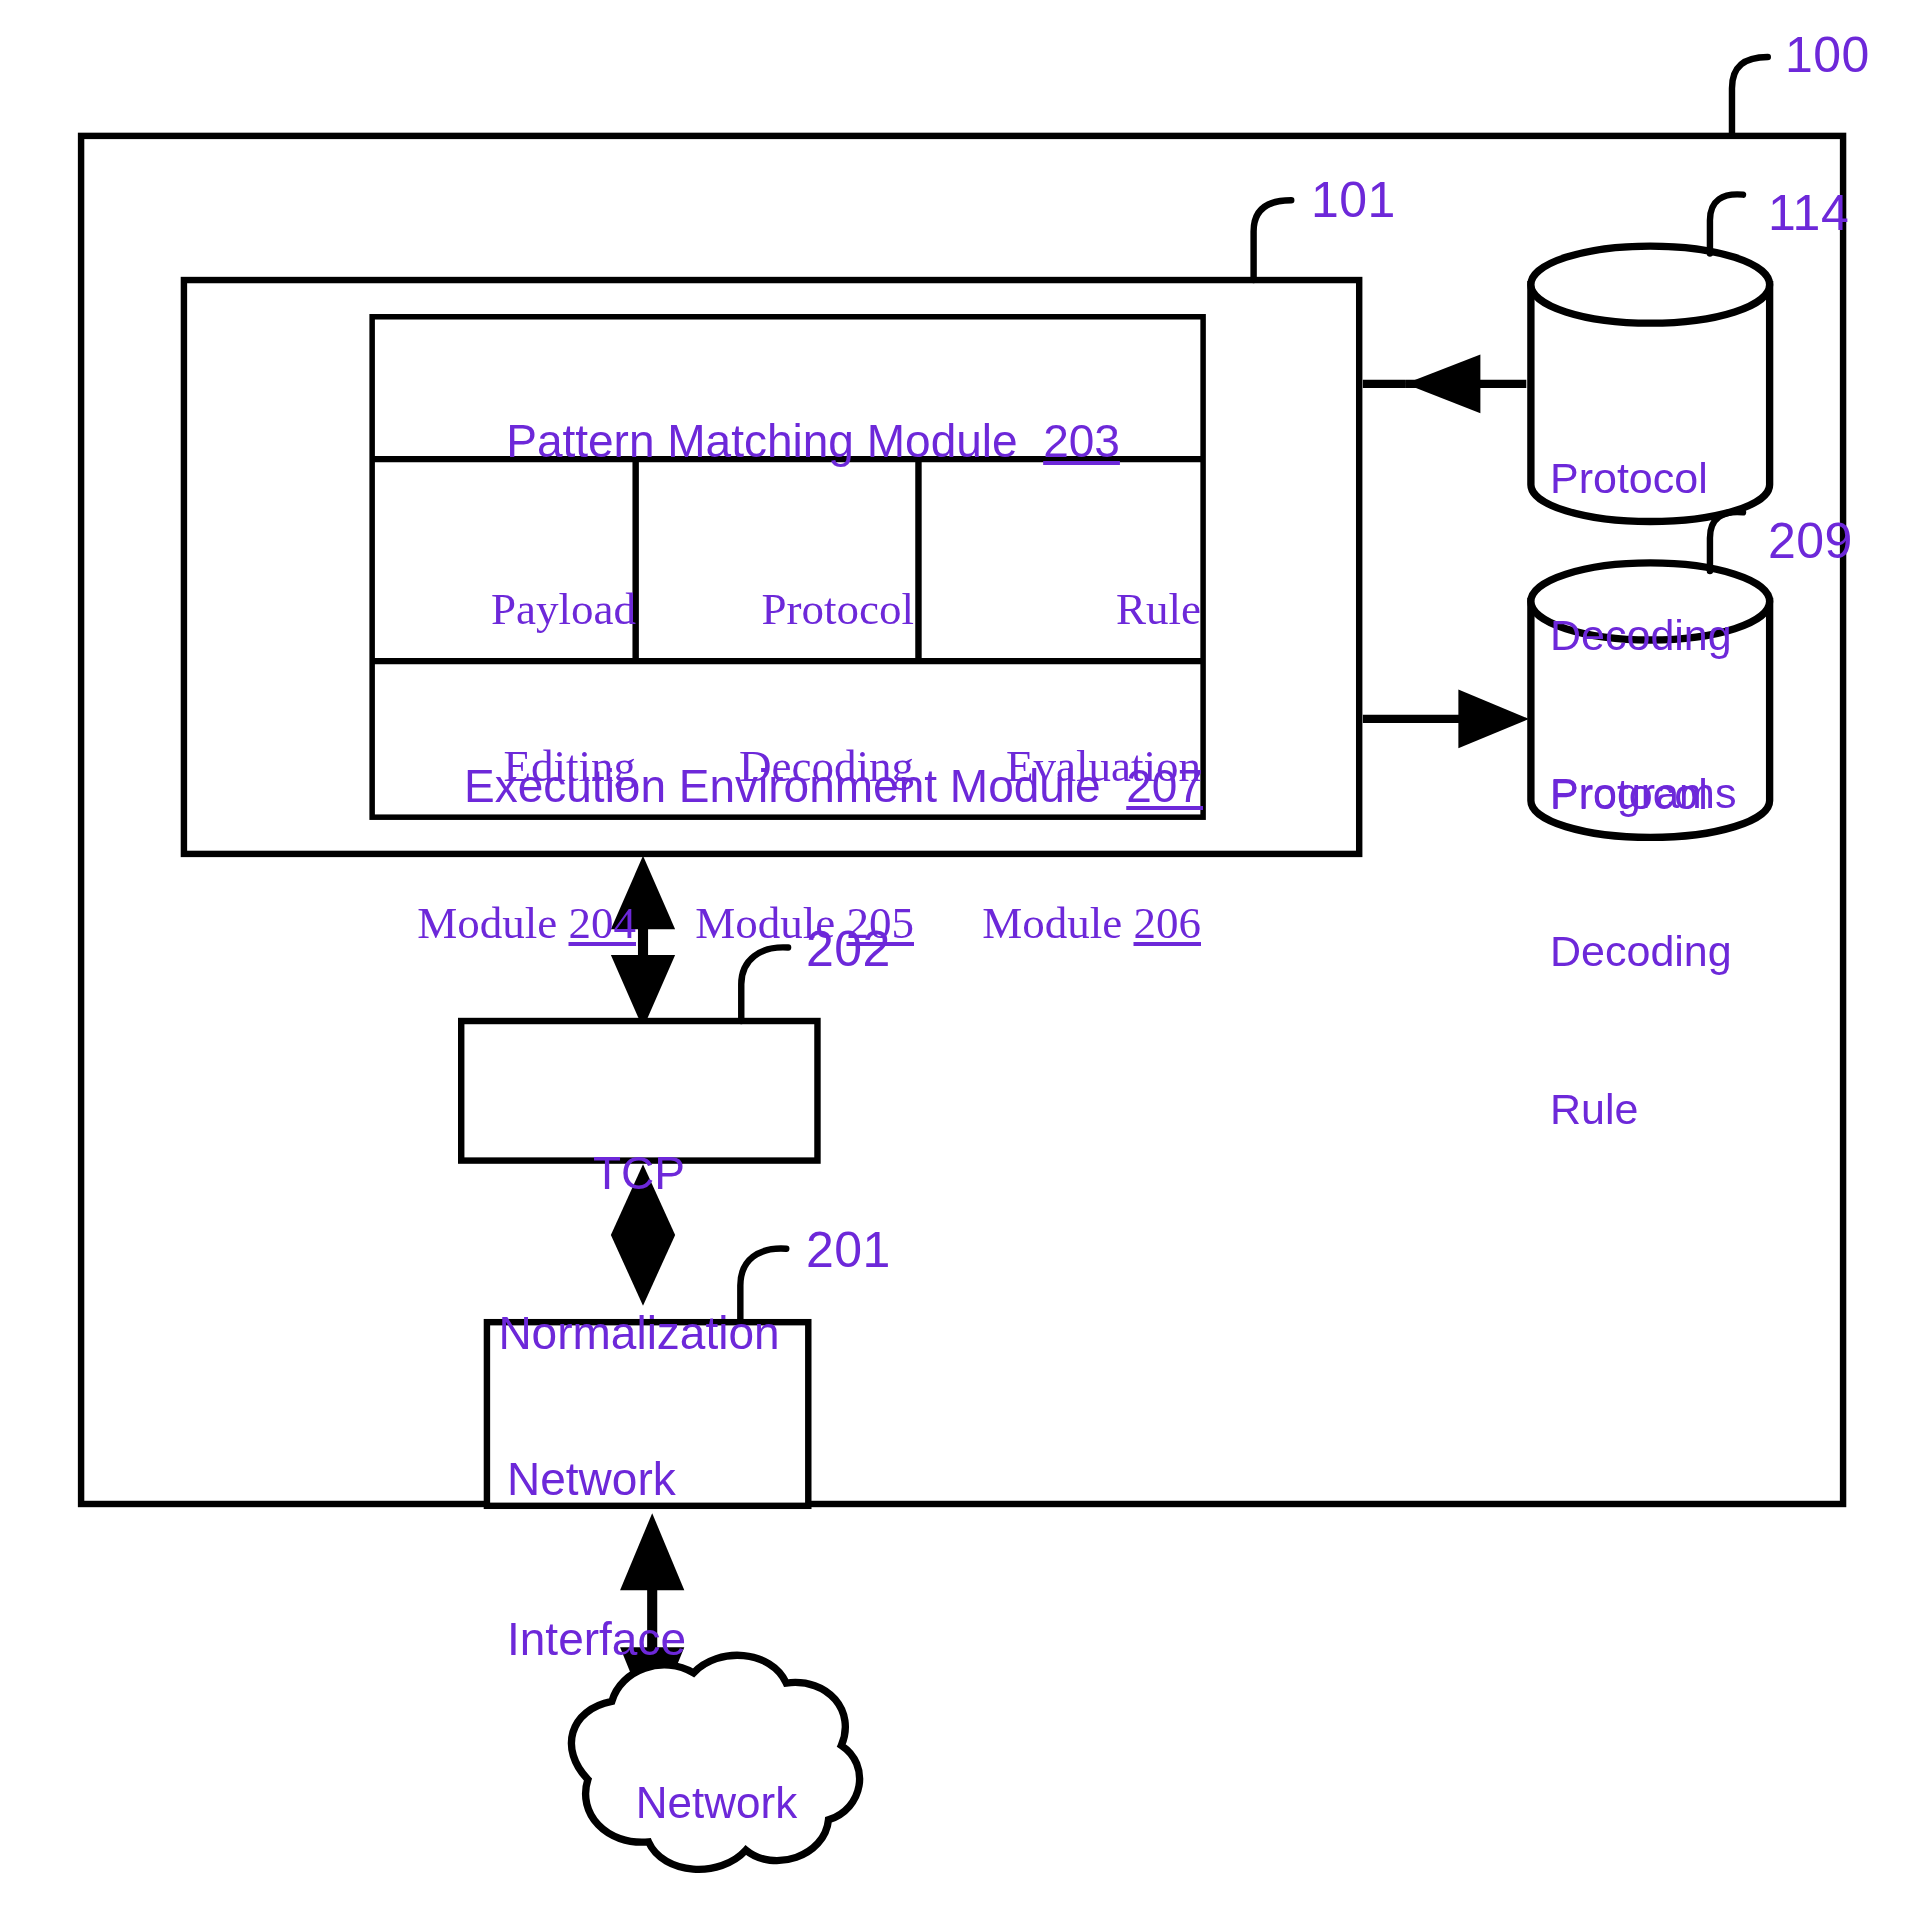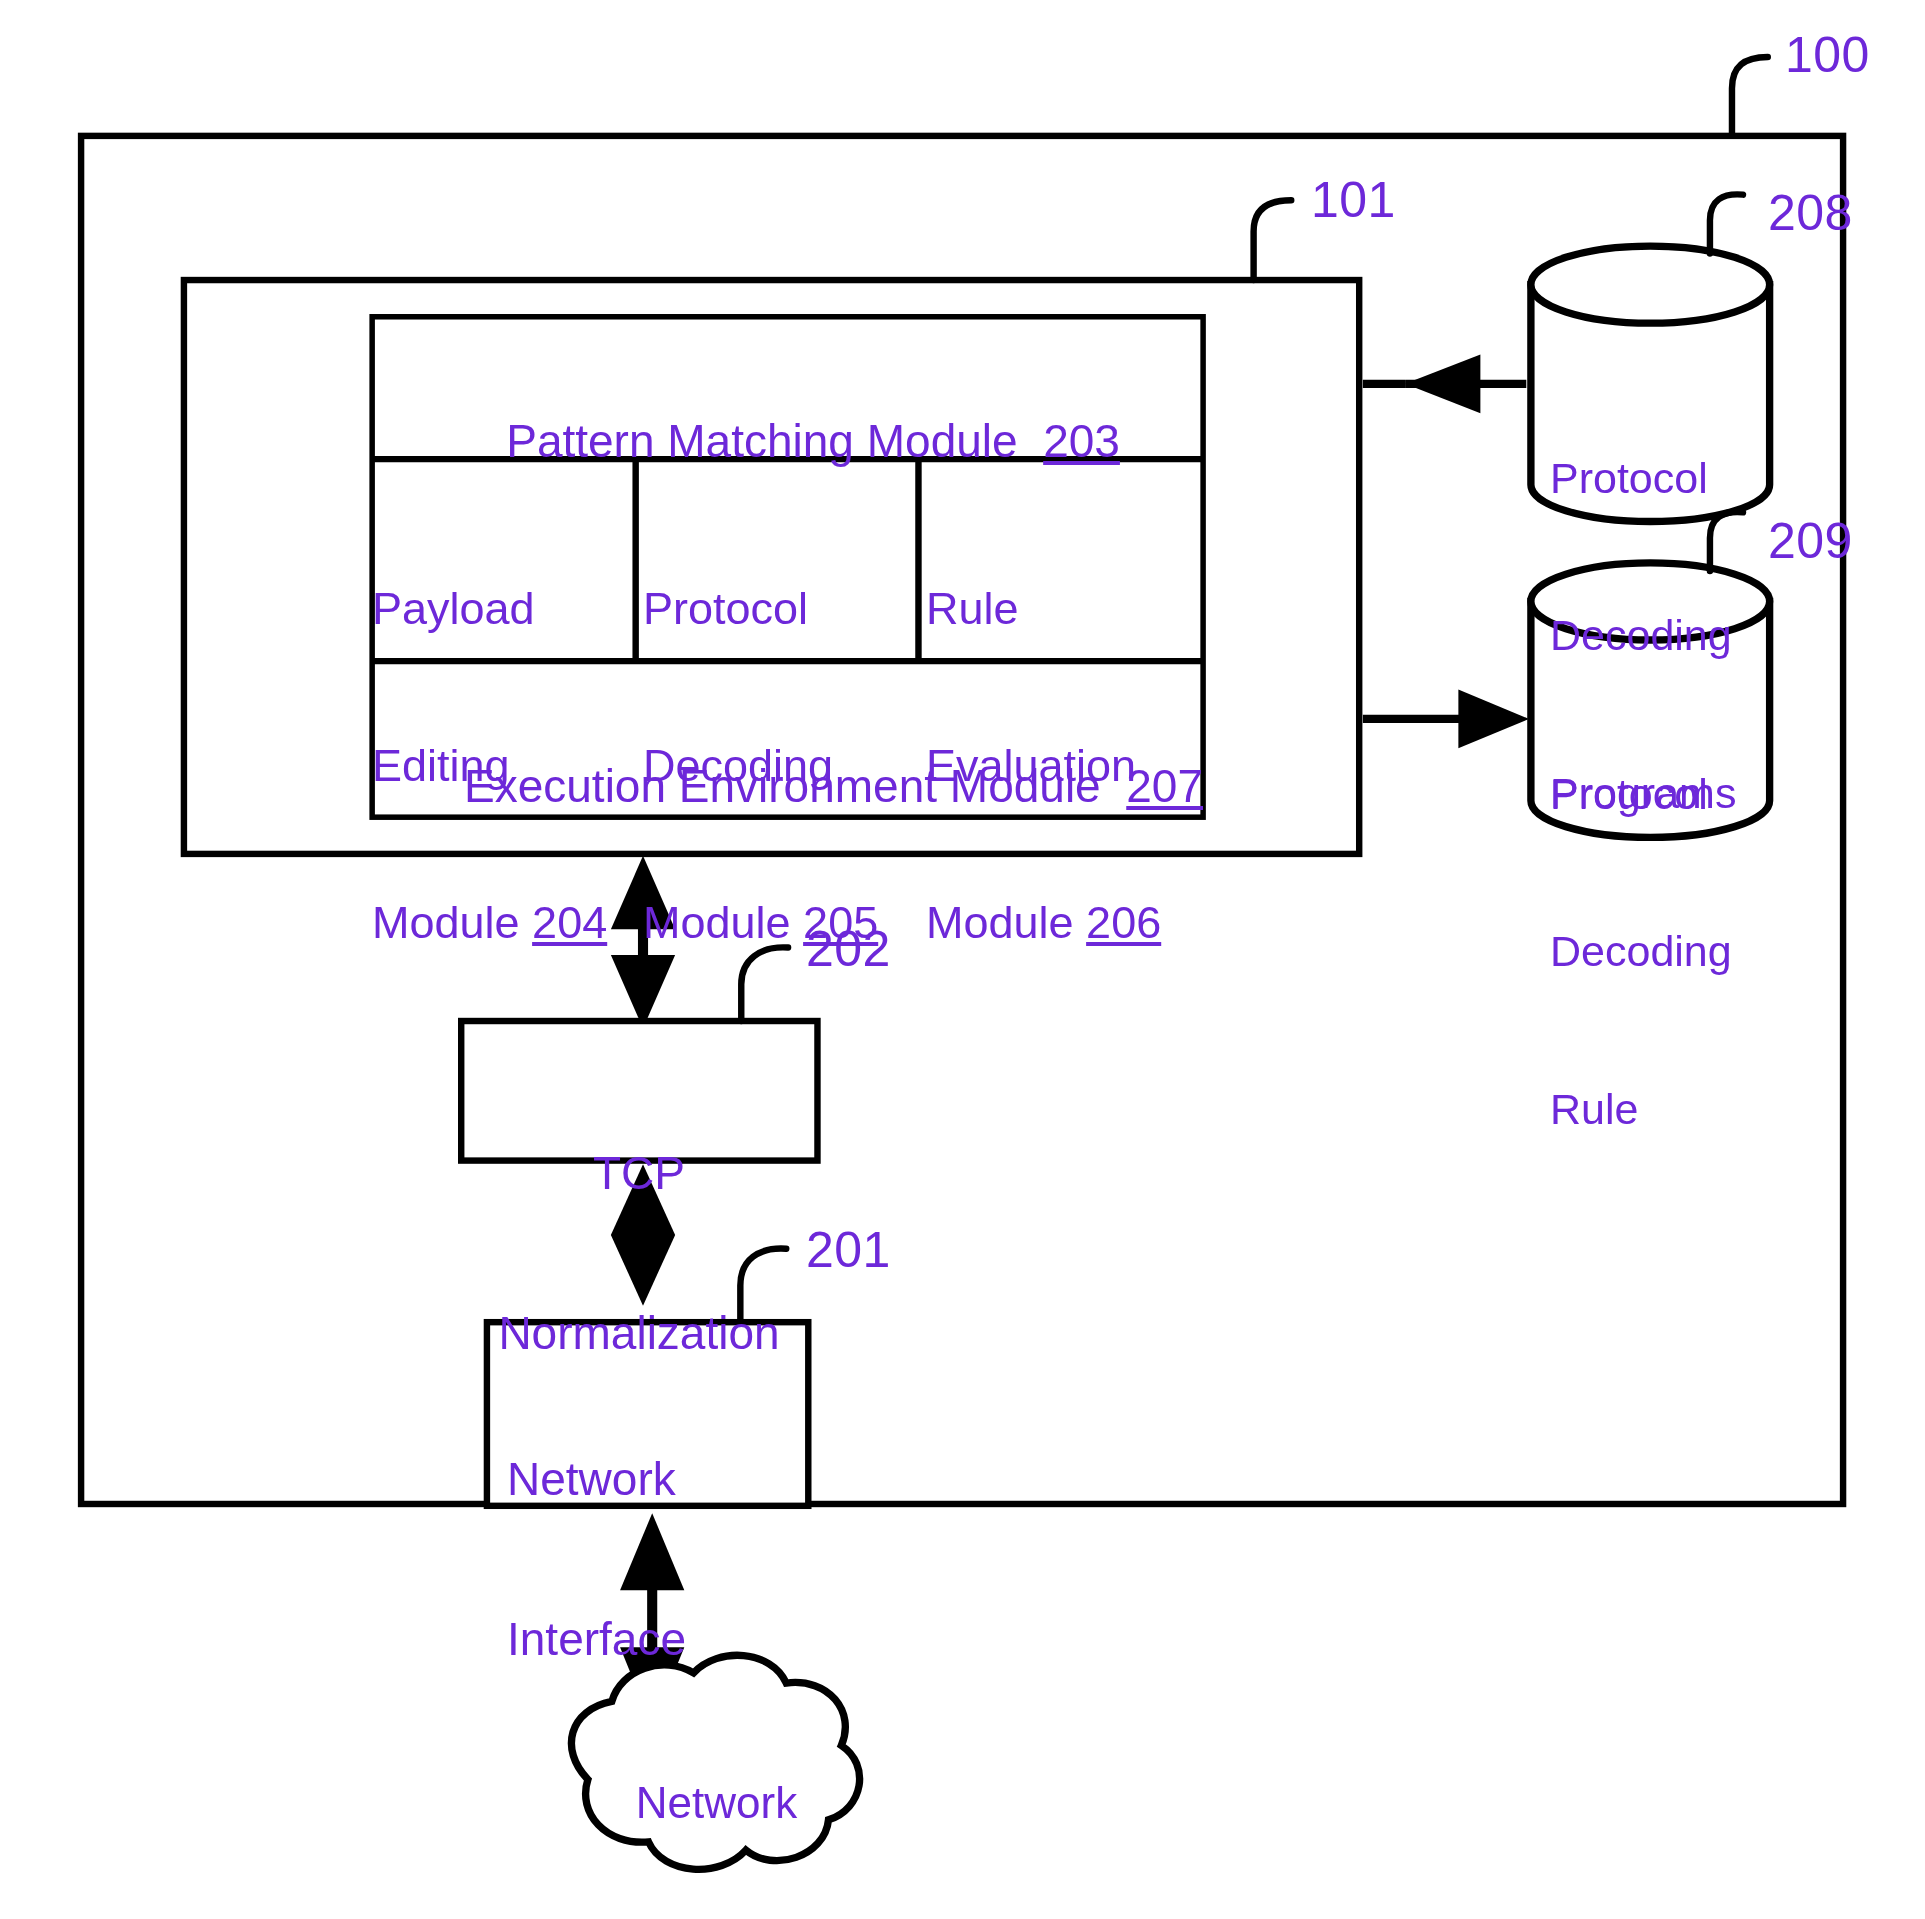--- a/index.html
+++ b/index.html
@@ -48,21 +48,22 @@
   .ref-num {
     font-size: 50px;
     letter-spacing: 0.5px;
   }
   .boxtext {
     font-size: 46px;
     text-align: center;
   }
   .modtext {
     font-size: 45px;
-    text-align: left;
+    text-align: right;
+    font-family: Liberation Serif, serif;
   }
   .widetext {
     font-size: 46px;
     text-align: right;
   }
   .cyltext {
     font-size: 43px;
     text-align: left;
     line-height: 1.22;
   }
@@ -186,21 +187,21 @@
 
   <div class="lbl widetext" style="left:372px; top:707px; width:831px;">
     <span class="nowrap"><span>Execution Environment Module</span><span>&nbsp;&nbsp;</span><span class="u">207</span></span>
   </div>
 
   <div class="lbl cyltext" style="left:1550px; top:347px; width:220px;">
     <div>Protocol</div>
     <div>Decoding</div>
     <div>Programs</div>
   </div>
-  <div class="lbl ref-num" style="left:1768px; top:184px;">208</div>
+  <div class="lbl ref-num" style="left:1768px; top:184px;">114</div>
 
   <div class="lbl cyltext" style="left:1550px; top:663px; width:220px;">
     <div>Protocol</div>
     <div>Decoding</div>
     <div>Rule</div>
   </div>
   <div class="lbl ref-num" style="left:1768px; top:501px;margin-top:11px;">209</div>
 
   <div class="lbl boxtext" style="left:461px; top:1040px; width:356px;">
     <div>TCP</div>

